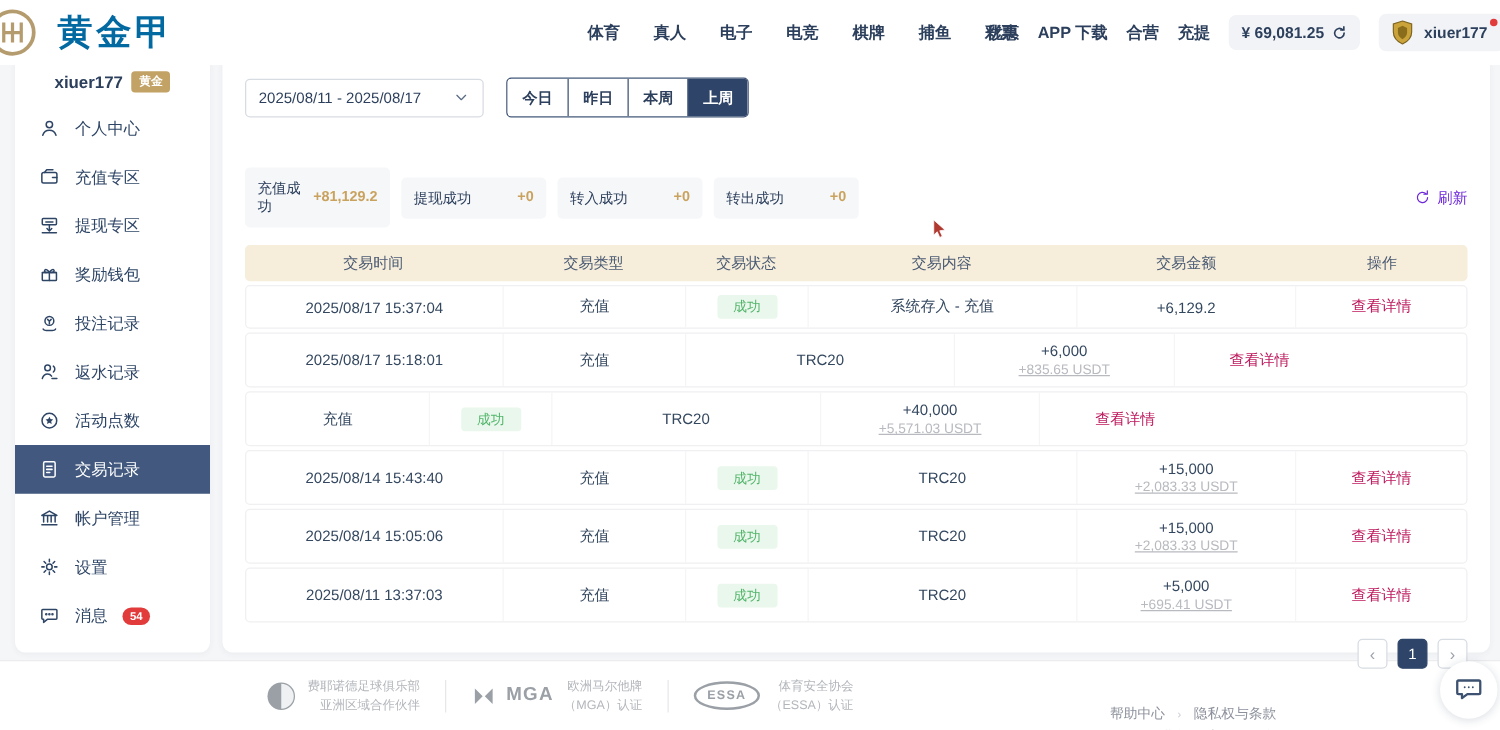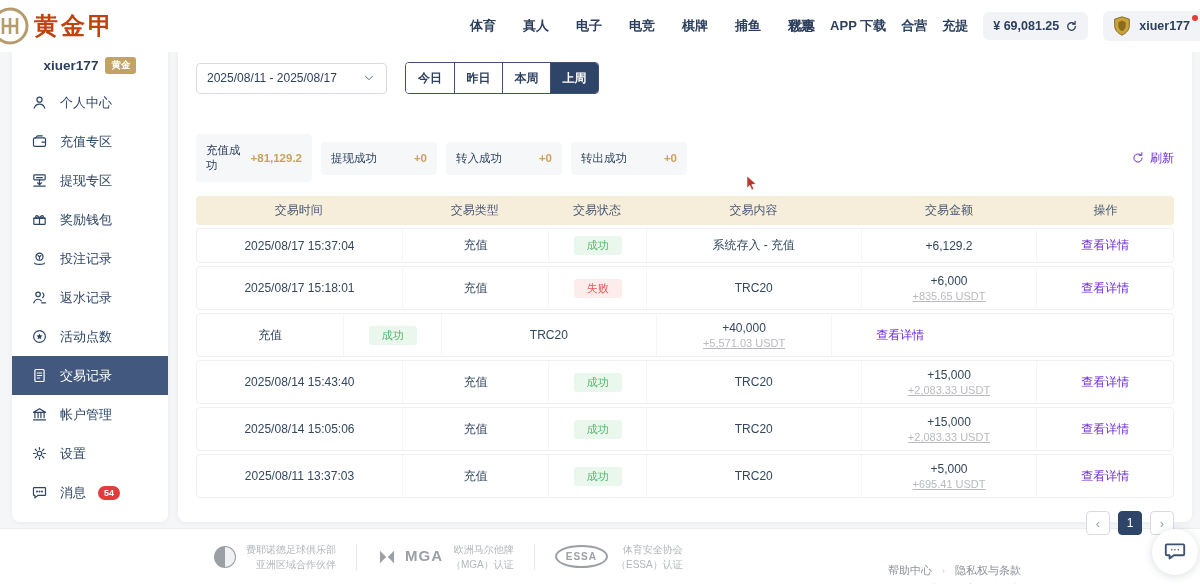--- a/index.html
+++ b/index.html
@@ -3,21 +3,21 @@
 <meta charset="utf-8">
 <style>
   * { margin:0; padding:0; box-sizing:border-box; }
   html,body { width:1200px; height:584px; overflow:hidden; }
   body { font-family:"Liberation Sans", sans-serif; background:#f5f6f8; position:relative; color:#2e4566; }
 
   
   .topbar { position:absolute; top:0; left:0; right:0; height:52px; background:#fff; display:flex; align-items:center; z-index:6; }
   .logo { display:flex; align-items:center; margin-left:-12px; cursor:pointer; }
   .logo-emblem { width:44px; height:44px; }
-  .logo-text { font-size:24px; font-weight:bold; color:#c2410c; letter-spacing:3px; margin-left:2px; }
+  .logo-text { font-size:28px; font-weight:bold; color:#0369a1; letter-spacing:3px; margin-left:14px; }
   .topnav { display:flex; gap:27px; position:absolute; left:470px; }
   .topnav span { font-size:13px; font-weight:bold; color:#2c3f5c; cursor:pointer; }
   .topright { position:absolute; right:-4px; display:flex; align-items:center; gap:15px; }
   .topright .qlink { font-size:13px; font-weight:bold; color:#2c3f5c; cursor:pointer; white-space:nowrap; }
   .pill { display:flex; align-items:center; gap:6px; background:#f1f3f6; border-radius:6px; padding:7px 10px; font-size:12.5px; font-weight:bold; color:#2c3f5c; cursor:pointer; white-space:nowrap; }
   .userpill { position:relative; padding:4px 14px 4px 8px; }
   .userpill .dot { position:absolute; top:4px; right:6px; width:6px; height:6px; border-radius:50%; background:#e23b3b; }
   .icon-sm { width:13px; height:13px; }
 
   
@@ -50,21 +50,21 @@
   .cell { display:flex; flex-direction:column; align-items:center; justify-content:center; text-align:center; }
   .c-time{width:21%} .c-type{width:15%} .c-status{width:10%} .c-content{width:22%} .c-amount{width:18%} .c-action{width:14%}
   .row { display:flex; align-items:stretch; border:1px solid #f0f0f2; border-radius:4px; margin-top:3px; font-size:12px; color:#33475f; background:#fff; }
   .row .cell { padding:7px 0; }
   .row .cell + .cell { border-left:1px solid #f5f5f6; }
   .badge { font-size:11px; padding:2px 13px; border-radius:3px; }
   .badge.success { color:#52b56a; background:#e9f7ec; }
   .badge.fail { color:#e05c5c; background:#fdecec; }
   .sub { font-size:11px; color:#b8babf; margin-top:2px;text-decoration:underline; }
   .sub:empty { display:none; margin:0; }
-  .link { color:#6d28d9; cursor:pointer; text-decoration:none; }
+  .link { color:#be185d; cursor:pointer; text-decoration:none; }
 
   .pagination { display:flex; justify-content:flex-end; gap:8px; margin-top:13px; }
   .pg { width:24px; height:24px; border:1px solid #d7dbe2; border-radius:4px; display:flex; align-items:center; justify-content:center; font-size:13px; color:#9aa1ad; background:#fff; cursor:pointer; }
   .pg.active { background:#2e4468; border-color:#2e4468; color:#fff; font-size:12px; }
 
   
   .footer { position:absolute; left:0; right:0; bottom:0; height:56px; background:#fff; border-top:1px solid #ececee; display:flex; align-items:center; z-index:3; }
   .certs { display:flex; align-items:center; gap:20px; margin-left:212px;text-align:right; }
   .cert { display:flex; align-items:center; gap:8px; color:#b3b6bb; font-size:10px; line-height:1.5; }
   .cert-sep { width:1px; height:26px; background:#e6e7e9; }
@@ -285,23 +285,20 @@
           <div>+6,129.2</div>
         </div>
       <div class="cell c-action">
           <span class="link">查看详情</span>
         </div>
     </div>
 
     <div class="row">
       <div class="cell c-time">2025/08/17 15:18:01</div>
       <div class="cell c-type">充值</div>
-      <div class="cell c-status">
-          <span class="badge fail">失败</span>
-        </div>
       <div class="cell c-content">TRC20</div>
       <div class="cell c-amount">
           <div>+6,000</div>
           <div class="sub">+835.65 USDT</div>
         </div>
       <div class="cell c-action">
           <span class="link">查看详情</span>
         </div>
     </div>
 

